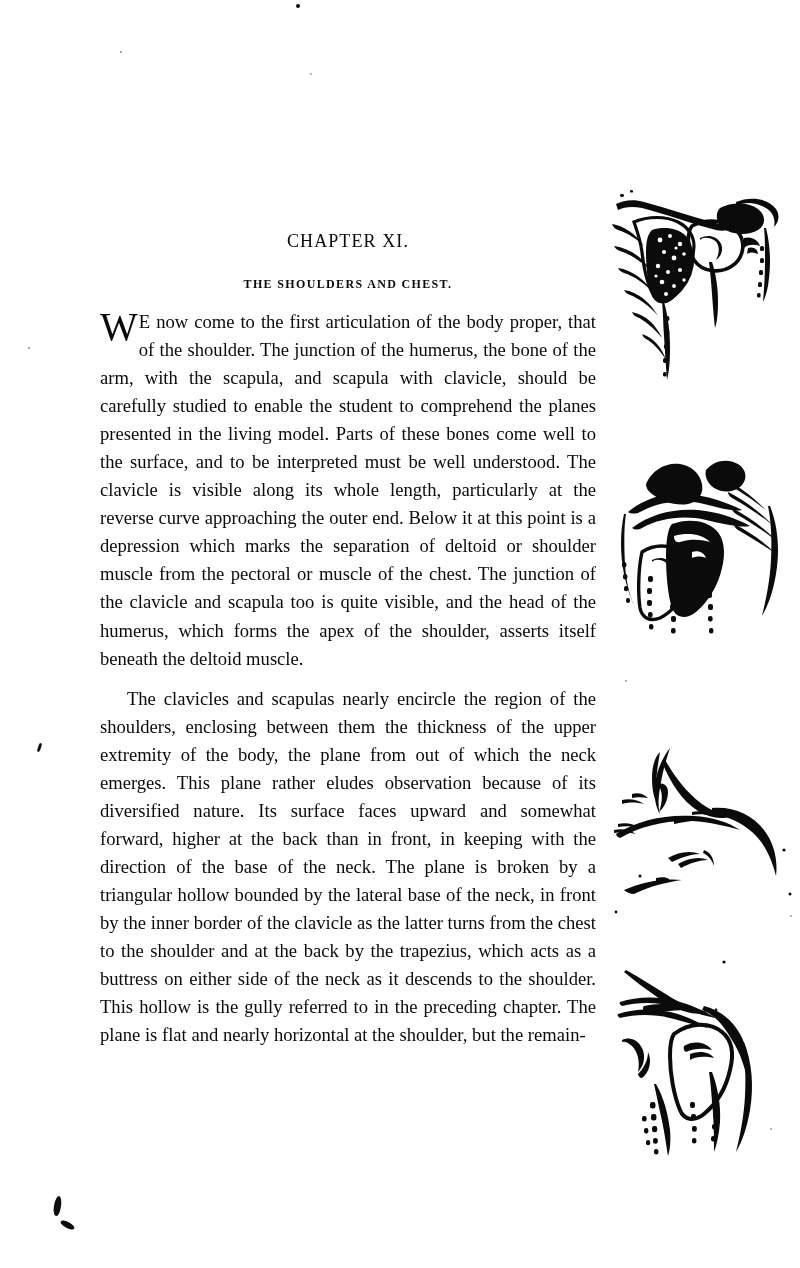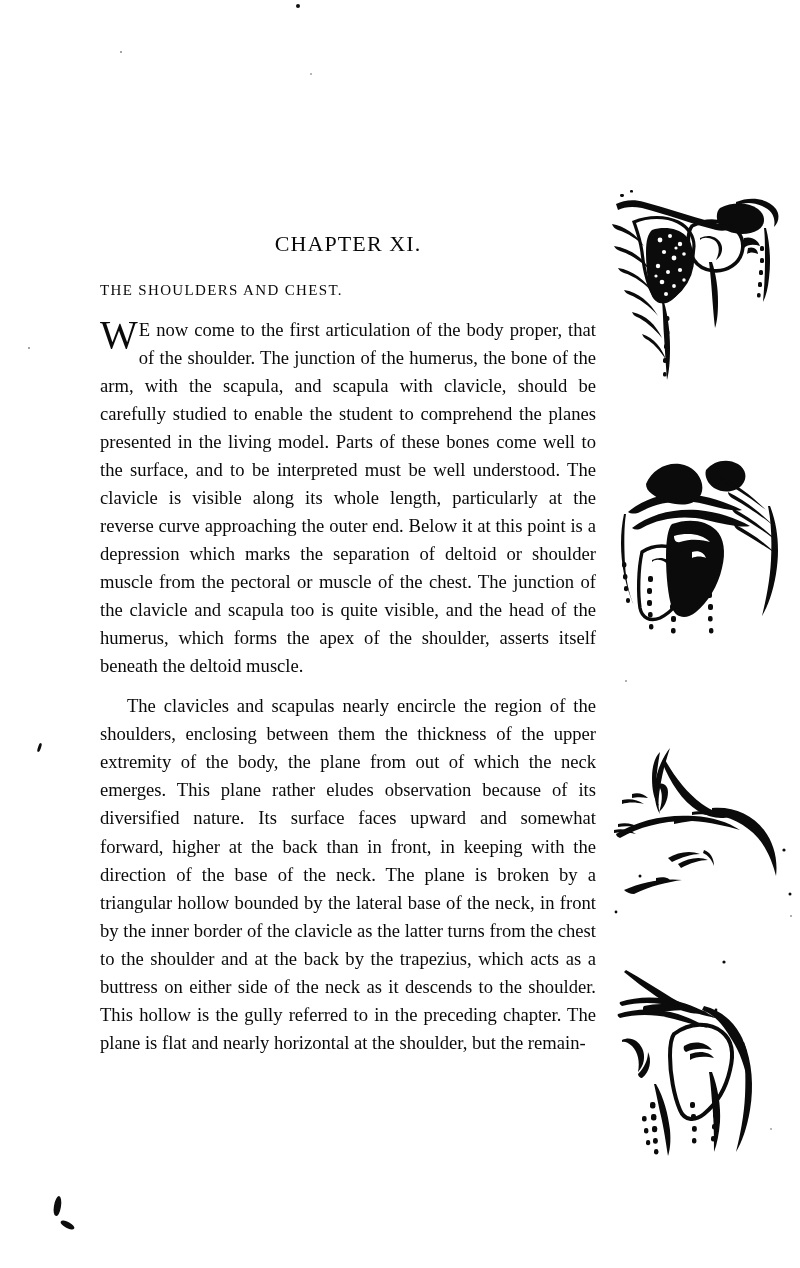--- a/index.html
+++ b/index.html
@@ -21,30 +21,31 @@
   
   .text-col {
     position: absolute;
     left: 100px;
     top: 232px;
     width: 496px;
   }
 
   .chapter-title {
     text-align: center;
-    font-size: 22px;
+    font-size: 18px;
     letter-spacing: 1.1px;
     font-weight: normal;
     margin: 0;
     line-height: 1.1;
   }
 
   .section-title {
-    font-size: 15px;
-    font-weight: normal;
+    text-align: center;
+    font-size: 12px;
+    font-weight: bold;
     letter-spacing: 1.35px;
     margin: 26px 0 0 0;
     line-height: 1.1;
   }
 
   .body-text {
     font-size: 18.6px;
     line-height: 28.05px;
     text-align: justify;
     text-justify: inter-word;

